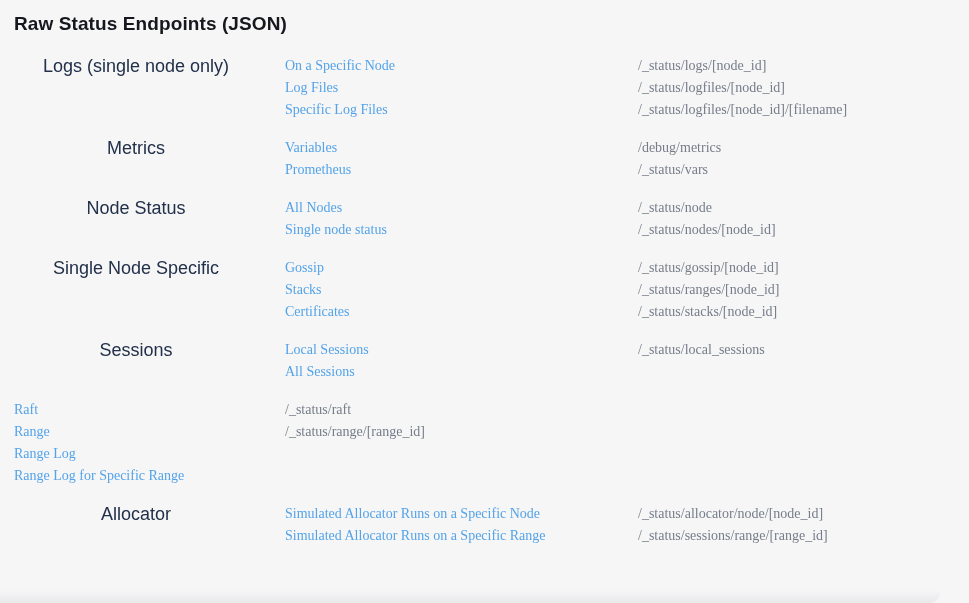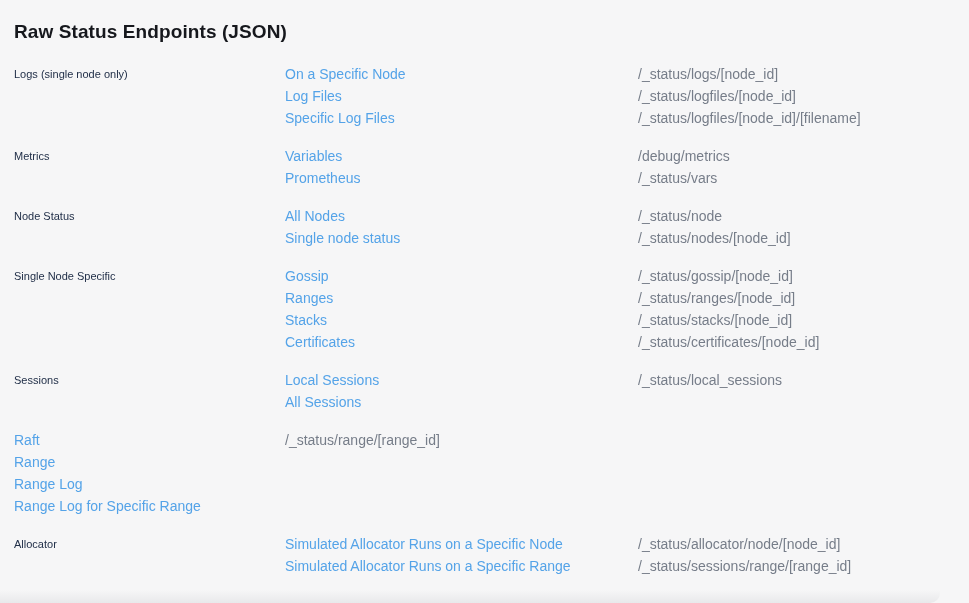--- a/index.html
+++ b/index.html
@@ -8,49 +8,50 @@
   }
   body {
     width: 969px;
     height: 603px;
     position: relative;
     overflow: hidden;
     background: var(--bg, #f6f6f7);
     font-family: "Liberation Sans", "DejaVu Sans", sans-serif;
   }
   .wrap {
-    padding: 20px 0 0 14px;
+    padding: 12px 0 0 14px;
   }
   .page-title {
     margin: 0;
     font-size: 19px;
     line-height: 24px;
     font-weight: 600;
     letter-spacing: 0.1px;
     color: var(--title-color, #16181d);
   }
   .groups {
     margin-top: 19px;
   }
   .group {
     display: grid;
     grid-template-columns: 244px 326px auto;
     column-gap: 27px;
     margin-bottom: 16px;
   }
   .cat {
-    text-align: left;
-    font-size: 11px;
+    text-align: center;
+    font-size: 18px;
     line-height: 22px;
     color: var(--category-color, #223049);
   }
   .line {
     font-size: 14px;
     line-height: 22px;
     white-space: nowrap;
+    font-family: Liberation Serif, serif;
   }
   .link {
     display: block;
     color: var(--link-color, #54a3e8);
     text-decoration: none;
     cursor: pointer;
   }
   .path {
     color: var(--path-color, #767d89);
   }
@@ -104,49 +105,48 @@
         </div>
         <div>
           <div class="line path">/_status/node</div>
           <div class="line path">/_status/nodes/[node_id]</div>
         </div>
       </div>
       <div class="group">
         <div class="cat">Single Node Specific</div>
         <div>
           <a class="line link" href="#">Gossip</a>
-          <a class="line link" href="#">Ranges</a>
           <a class="line link" href="#">Stacks</a>
           <a class="line link" href="#">Certificates</a>
         </div>
         <div>
           <div class="line path">/_status/gossip/[node_id]</div>
           <div class="line path">/_status/ranges/[node_id]</div>
           <div class="line path">/_status/stacks/[node_id]</div>
-          <div class="line path">/_status/certificates/[node_id]</div>
         </div>
       </div>
       <div class="group">
         <div class="cat">Sessions</div>
         <div>
           <a class="line link" href="#">Local Sessions</a>
           <a class="line link" href="#">All Sessions</a>
         </div>
         <div>
           <div class="line path">/_status/local_sessions</div>
         </div>
       </div>
       <div class="group">
         <div>
           <a class="line link" href="#">Raft</a>
           <a class="line link" href="#">Range</a>
           <a class="line link" href="#">Range Log</a>
           <a class="line link" href="#">Range Log for Specific Range</a>
         </div>
         <div>
+          <div class="line path">/_status/raft</div>
           <div class="line path">/_status/range/[range_id]</div>
         </div>
       </div>
       <div class="group">
         <div class="cat">Allocator</div>
         <div>
           <a class="line link" href="#">Simulated Allocator Runs on a Specific Node</a>
           <a class="line link" href="#">Simulated Allocator Runs on a Specific Range</a>
         </div>
         <div>

